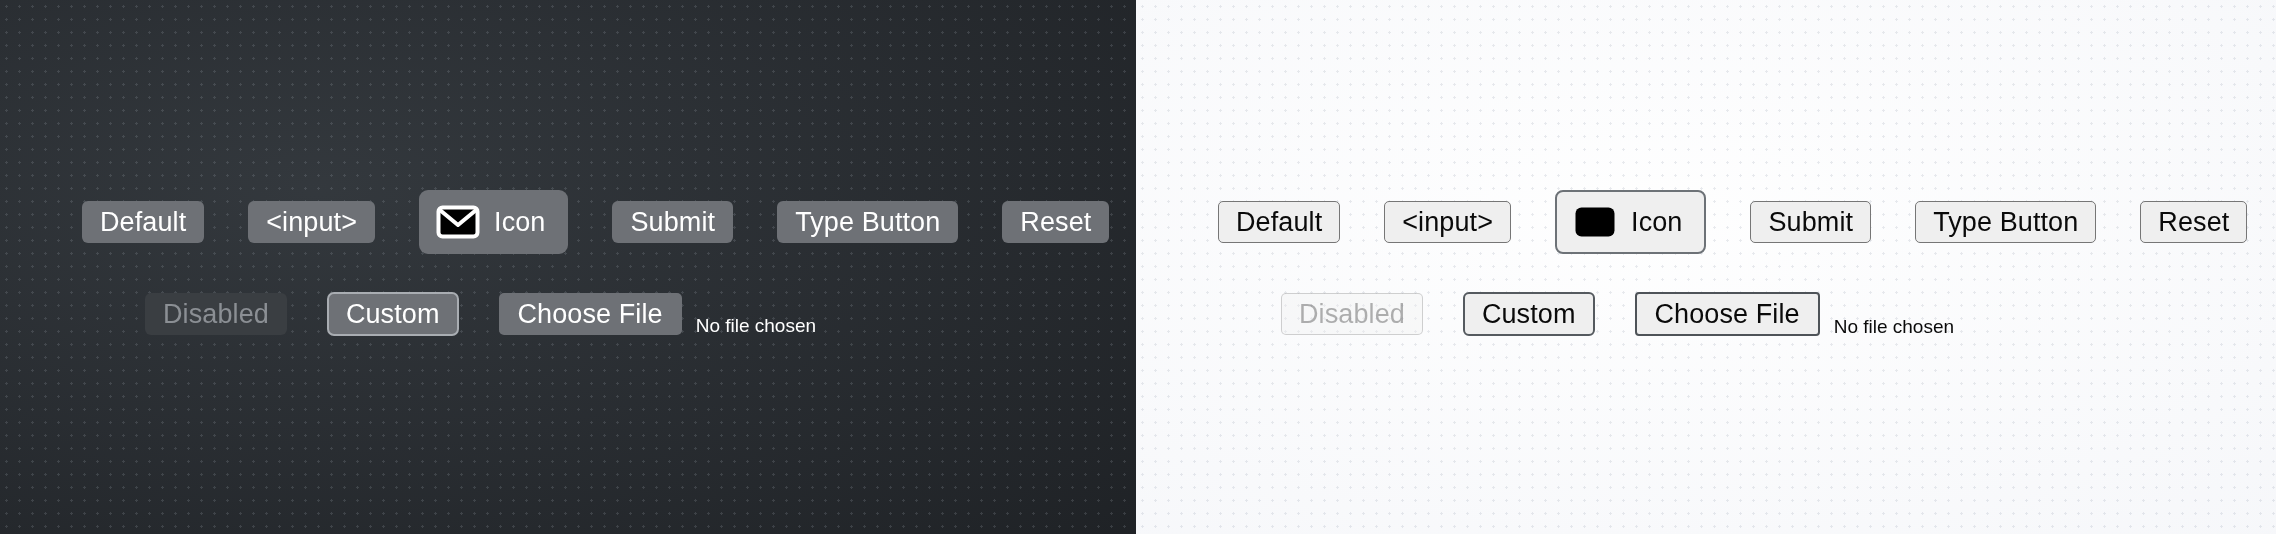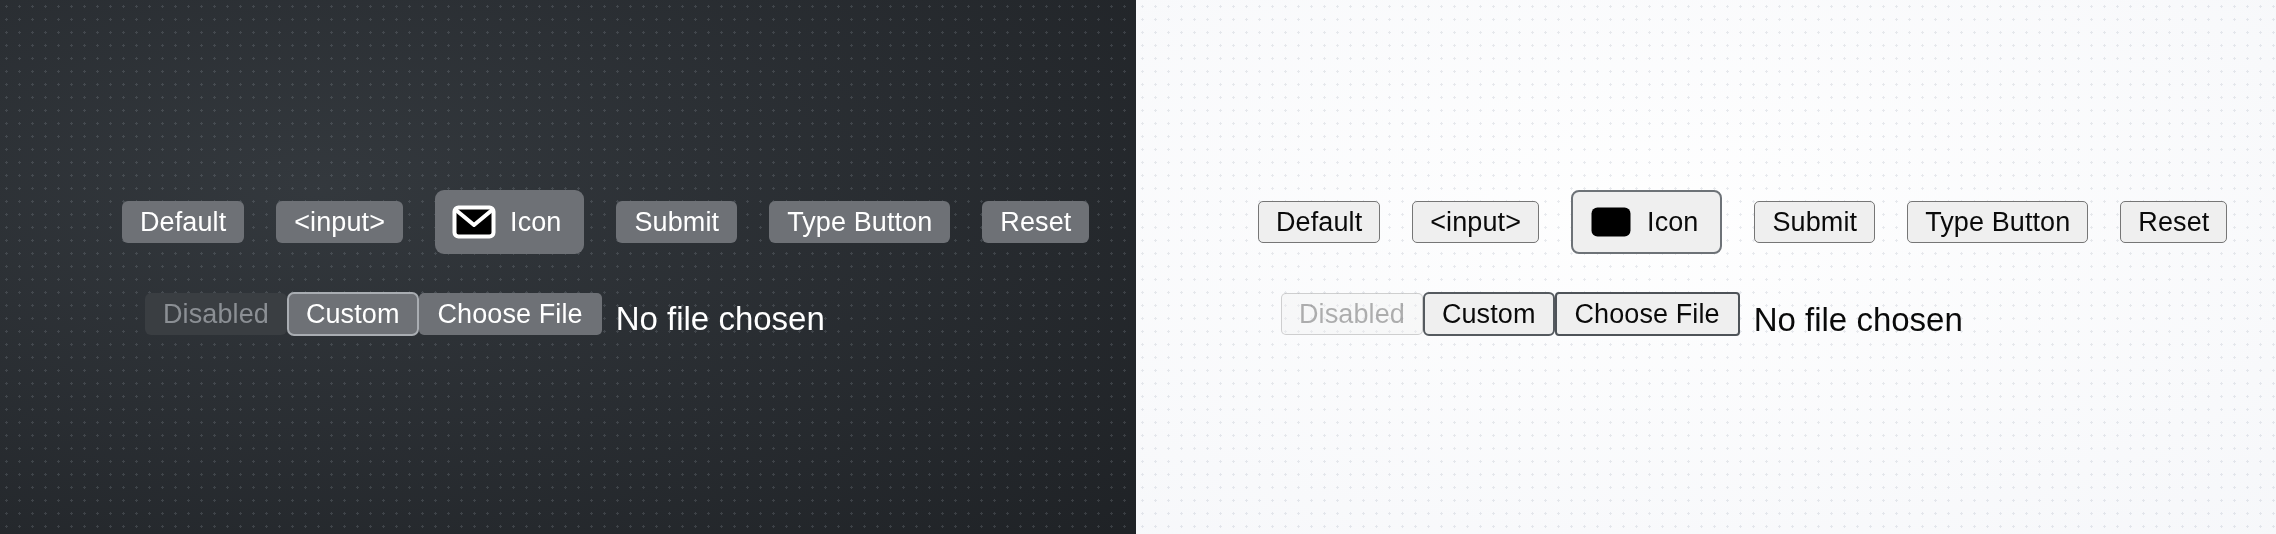--- a/index.html
+++ b/index.html
@@ -86,22 +86,22 @@
     inset: 0;
     z-index: 3;
   }
 
   .row {
     position: absolute;
     display: flex;
     align-items: center;
   }
 
-  .row-primary { top: 190px; left: 82px; gap: 32px; height: 64px; margin-left: 40px; }
-  .row-secondary { top: 292px; left: 145px; height: 44px; }
+  .row-primary { top: 190px; left: 82px; gap: 44px; height: 64px; }
+  .row-secondary { top: 292px; left: 145px; gap: 40px; height: 44px; }
 
   .panel-light .row-primary { left: 82px; }
   .panel-light .row-secondary { left: 145px; }
 
   
   .btn {
     display: inline-flex;
     align-items: center;
     justify-content: center;
     box-sizing: border-box;
@@ -193,21 +193,21 @@
   }
 
   
   .file-control {
     display: inline-flex;
     align-items: flex-end;
     gap: 14px;
   }
 
   .file-status {
-    font-size: 33px;
+    font-size: 19px;
     line-height: 1;
     white-space: nowrap;
   }
 
   .panel-dark .file-status { color: #ffffff; }
   .panel-light .file-status { color: #0a0a0a; }
 
   
   .icon-box {
     display: inline-flex;

